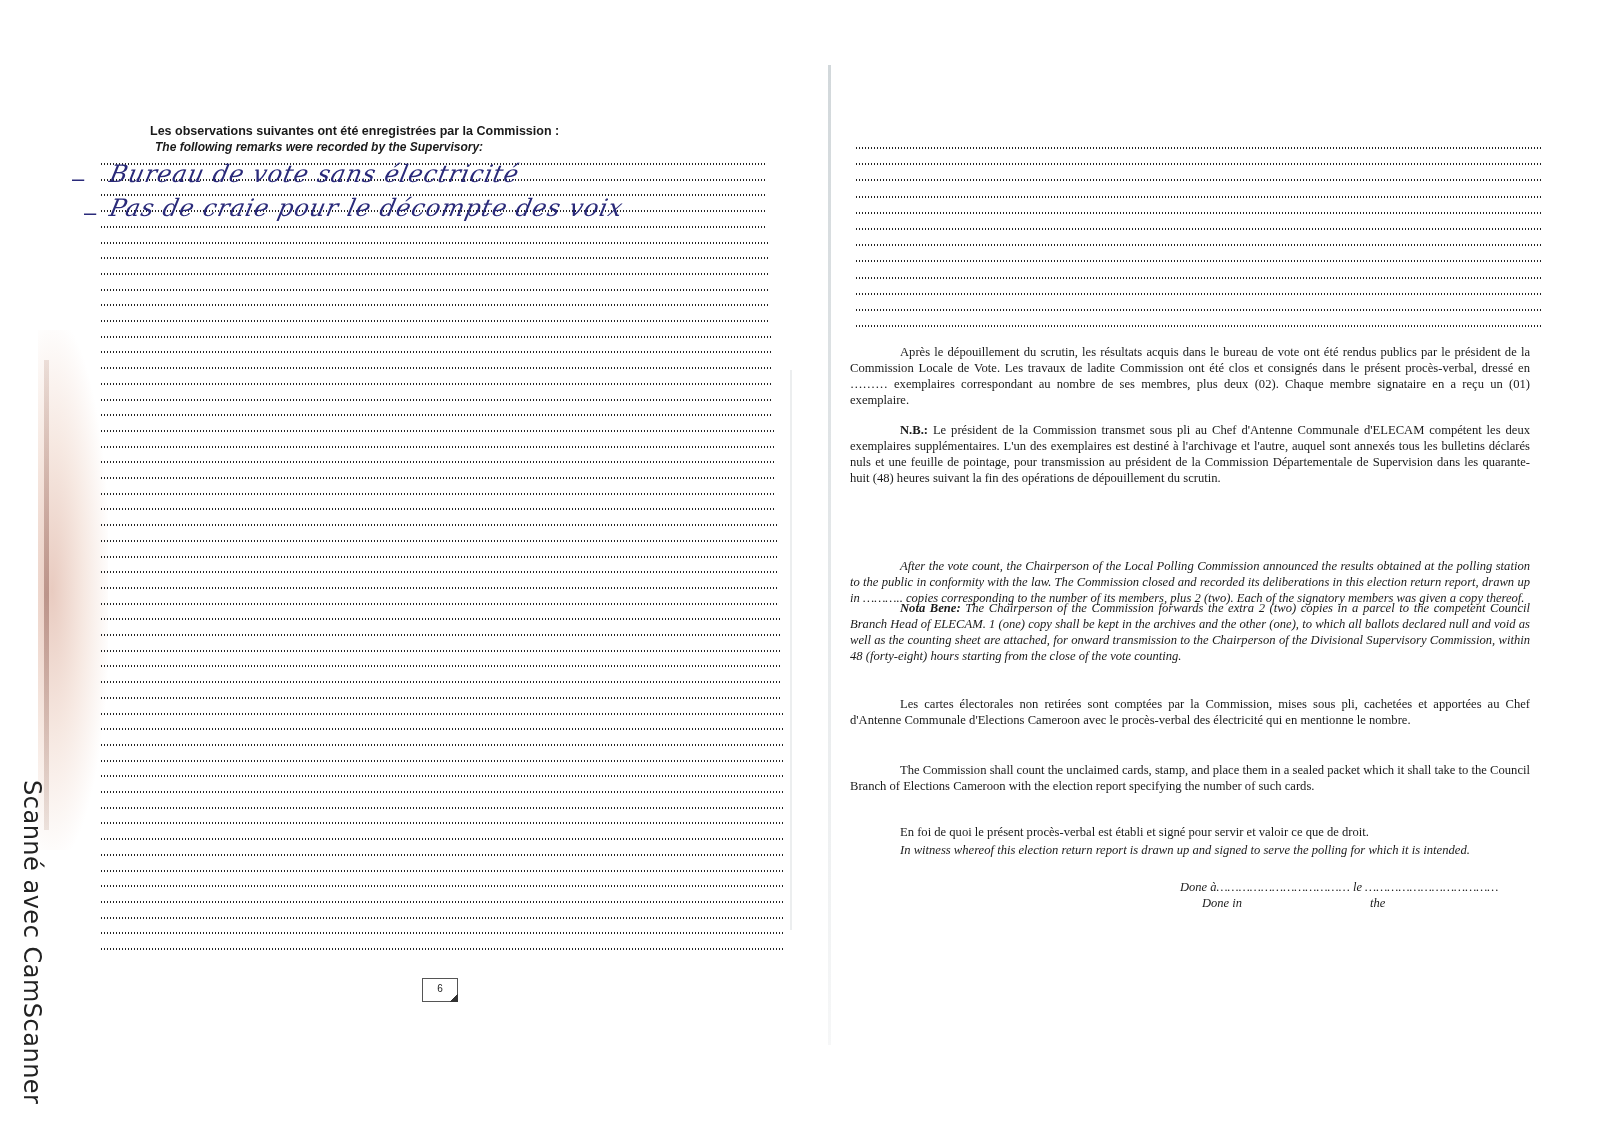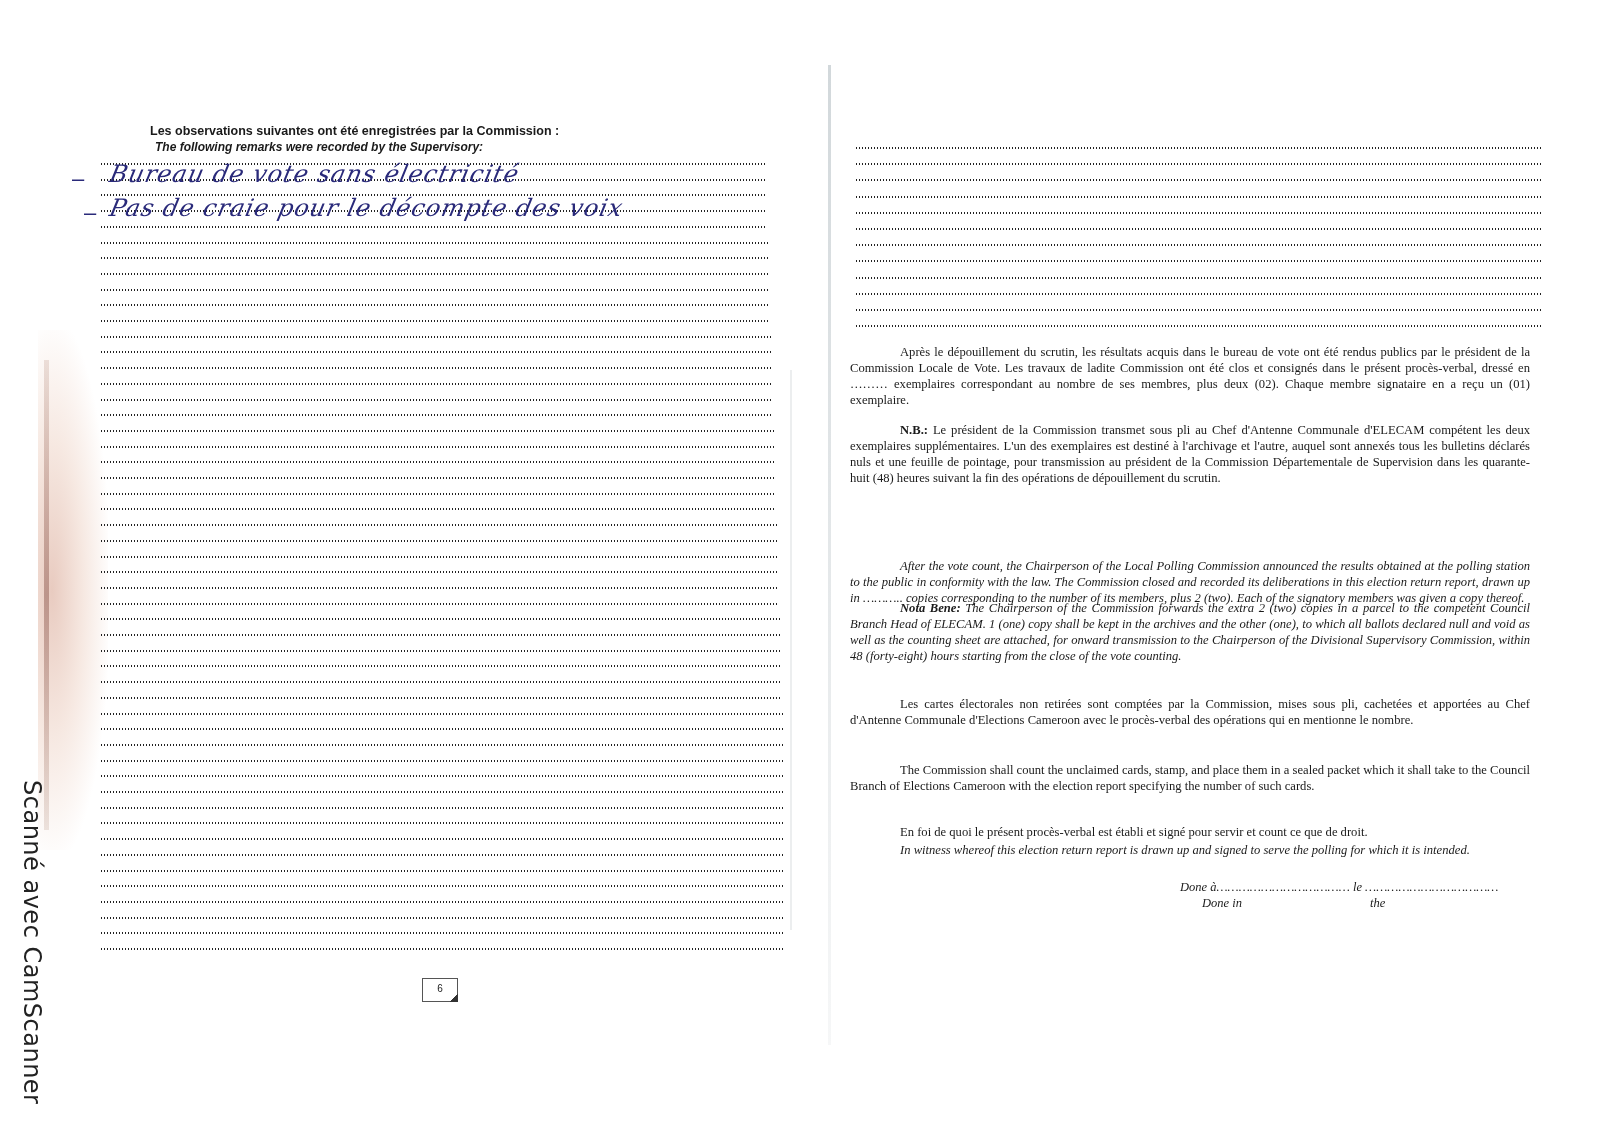--- a/index.html
+++ b/index.html
@@ -171,27 +171,27 @@
   <div class="para" style="top:302px;">
     <span class="indent"></span><b>N.B.:</b> <span>Le président de la Commission transmet sous pli au Chef d'Antenne Communale d'ELECAM compétent les deux exemplaires supplémentaires. L'un des exemplaires est destiné à l'archivage et l'autre, auquel sont annexés tous les bulletins déclarés nuls et une feuille de pointage, pour transmission au président de la Commission Départementale de Supervision dans les quarante-huit (48) heures suivant la fin des opérations de dépouillement du scrutin.</span>
   </div>
   <div class="para it" style="top:396px;margin-top:42px;">
     <span class="indent"></span><span>After the vote count, the Chairperson of the Local Polling Commission announced the results obtained at the polling station to the public in conformity with the law. The Commission closed and recorded its deliberations in this election return report, drawn up in ……….. copies corresponding to the number of its members, plus 2 (two). Each of the signatory members was given a copy thereof.</span>
   </div>
   <div class="para it" style="top:480px;">
     <span class="indent"></span><b>Nota Bene:</b> <span>The Chairperson of the Commission forwards the extra 2 (two) copies in a parcel to the competent Council Branch Head of ELECAM. 1 (one) copy shall be kept in the archives and the other (one), to which all ballots declared null and void as well as the counting sheet are attached, for onward transmission to the Chairperson of the Divisional Supervisory Commission, within 48 (forty-eight) hours starting from the close of the vote counting.</span>
   </div>
   <div class="para" style="top:576px;">
-    <span class="indent"></span><span>Les cartes électorales non retirées sont comptées par la Commission, mises sous pli, cachetées et apportées au Chef d'Antenne Communale d'Elections Cameroon avec le procès-verbal des opérations qui en mentionne le nombre.</span>
+    <span class="indent"></span><span>Les cartes électorales non retirées sont comptées par la Commission, mises sous pli, cachetées et apportées au Chef d'Antenne Communale d'Elections Cameroon avec le procès-verbal des électricité qui en mentionne le nombre.</span>
   </div>
   <div class="para" style="top:642px;">
     <span class="indent"></span><span>The Commission shall count the unclaimed cards, stamp, and place them in a sealed packet which it shall take to the Council Branch of Elections Cameroon with the election report specifying the number of such cards.</span>
   </div>
   <div class="para" style="top:704px;">
-    <span class="indent"></span><span>En foi de quoi le présent procès-verbal est établi et signé pour servir et count ce que de droit.</span>
+    <span class="indent"></span><span>En foi de quoi le présent procès-verbal est établi et signé pour servir et valoir ce que de droit.</span>
   </div>
   <div class="para it" style="top:722px;">
     <span class="indent"></span><span>In witness whereof this election return report is drawn up and signed to serve the polling for which it is intended.</span>
   </div>
 
   <div class="sig-line" style="left:330px; top:760px;">
     <span>Done à………………………………</span> <span>le ………………………………</span>
   </div>
   <div class="sig-line" style="left:352px; top:776px;font-style:italic;">Done in</div>
   <div class="sig-line" style="left:520px; top:776px;">the</div>

